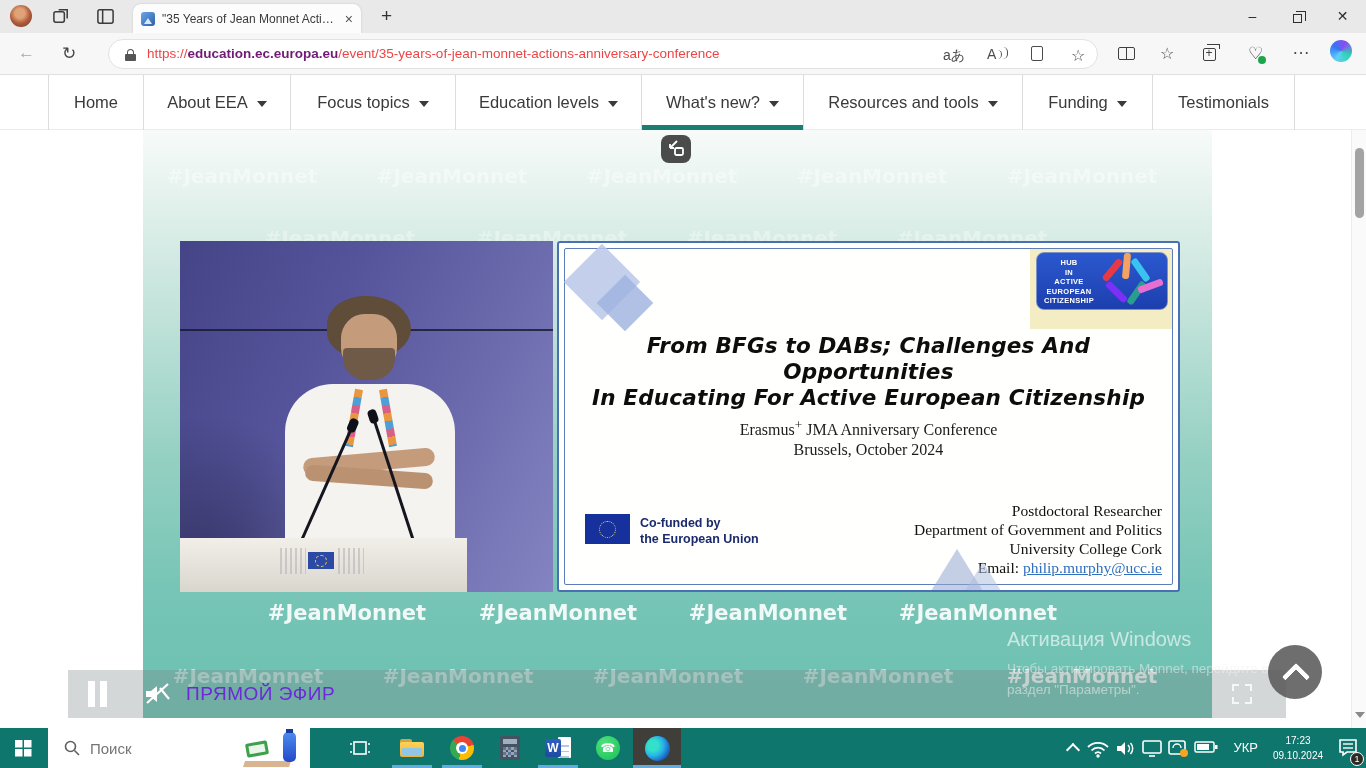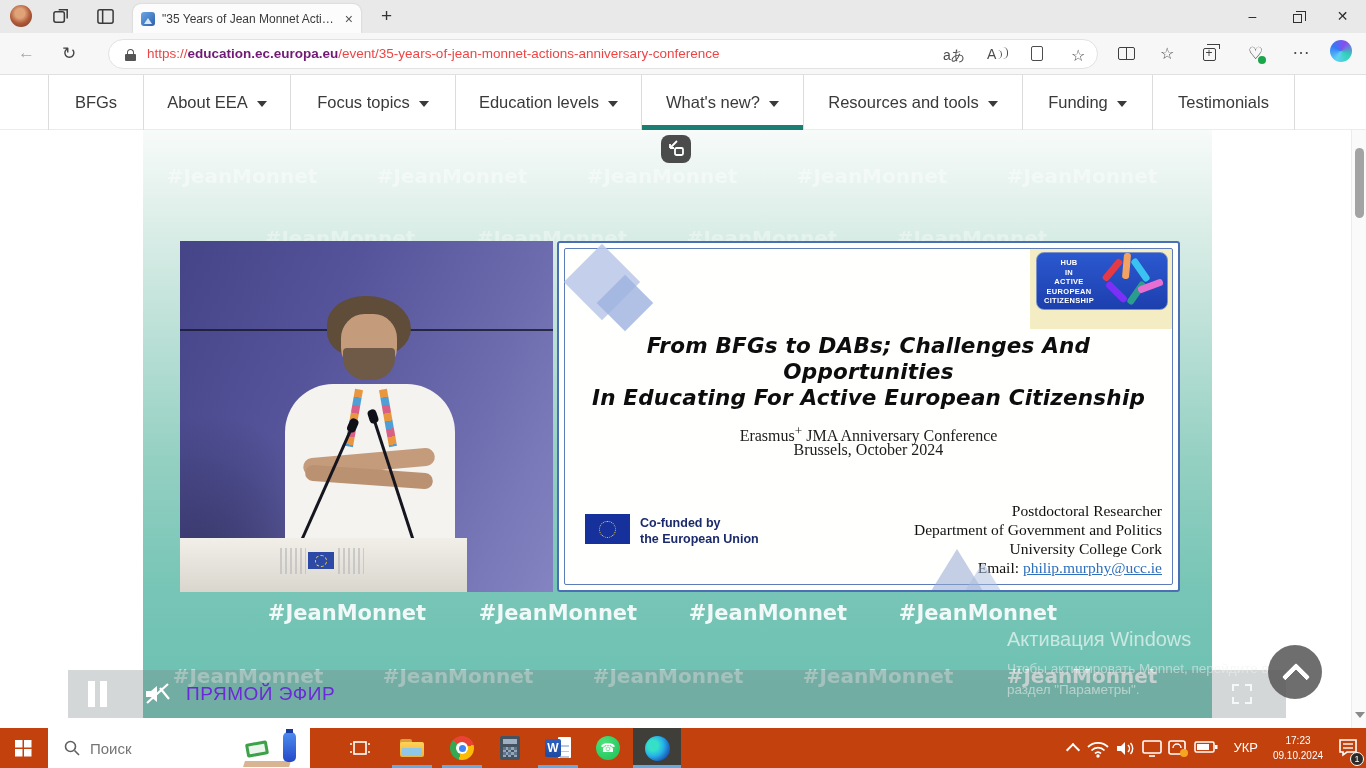--- a/index.html
+++ b/index.html
@@ -124,21 +124,21 @@
   .scrolltop { position:absolute; left:1268px; top:645px; width:54px; height:54px; border-radius:50%; background:rgba(90,90,90,.88); }
   .scrolltop::after { content:""; position:absolute; left:18px; top:22px; width:15px; height:15px;
                       border-top:5px solid #fff; border-right:5px solid #fff; transform:rotate(-45deg); border-radius:2px; }
 
   
   .scrollbar { position:absolute; left:1351px; top:130px; width:15px; height:598px; background:#fafafa; border-left:1px solid #ececec; }
   .sb-thumb { position:absolute; left:3px; top:18px; width:9px; height:70px; background:#a3a3a3; border-radius:5px; }
   .sb-down { position:absolute; left:3px; bottom:10px; width:0; height:0; border-left:5px solid transparent; border-right:5px solid transparent; border-top:6px solid #8a8a8a; }
 
   
-  .taskbar { position:absolute; left:0; top:728px; width:1366px; height:40px; background:#c2410c; }
+  .taskbar { position:absolute; left:0; top:728px; width:1366px; height:40px; background:#0f766e; }
   .start { position:absolute; left:0; top:0; width:48px; height:40px; }
   .searchbox { position:absolute; left:48px; top:0; width:262px; height:40px; background:#fff; display:flex; align-items:center; overflow:hidden; }
   .searchbox input { border:none; outline:none; font-size:15px; color:#595959; width:140px; background:transparent; font-family:"Liberation Sans",sans-serif; }
   .s-illu { position:absolute; right:6px; bottom:0; width:60px; height:38px; }
   .book { position:absolute; left:2px; top:12px; width:22px; height:14px; background:#3da14a; transform:rotate(-10deg); border-radius:2px; }
   .book::after { content:""; position:absolute; left:3px; top:3px; width:16px; height:8px; background:#eaf6ec; }
   .bottle { position:absolute; right:8px; top:2px; width:13px; height:30px; background:linear-gradient(180deg,#4d8df0,#2448c8); border-radius:5px; }
   .bottle::before { content:""; position:absolute; left:3px; top:-3px; width:7px; height:4px; background:#173a9e; }
   .shelf { position:absolute; left:0px; bottom:1px; width:46px; height:6px; background:#d9b493; transform:skewX(-18deg); }
   .cell { position:absolute; top:0; width:46px; height:40px; display:flex; align-items:center; justify-content:center; }
@@ -222,21 +222,21 @@
     <span class="pill-ic" style="left:1160px;top:11px;font-size:16px">☆</span>
     <span class="pill-ic" style="left:1203px;top:15px"><span class="coll-ic"></span></span>
     <span class="pill-ic" style="left:1248px;top:10px"><span class="heart-ic"><span>♡</span><span class="chk"></span></span></span>
     <span class="pill-ic" style="left:1292px;top:5px;font-size:18px;letter-spacing:1px">…</span>
     <span class="copilot" style="left:1330px;position:absolute"></span>
   </div>
 
   <div class="sitenav">
     <div class="nav-row">
       <div class="nav-item" style="width:95px">
-          <span>BFGs</span>
+          <span>Home</span>
         </div>
       <div class="nav-item" style="width:147px">
           <span>About EEA</span>
           <span class="caret"></span>
         </div>
       <div class="nav-item" style="width:165px">
           <span>Focus topics</span>
           <span class="caret"></span>
         </div>
       <div class="nav-item" style="width:186px">
@@ -332,21 +332,21 @@
           <i style="left:32px;top:27px;background:#2a9d8f;transform:rotate(35deg)"></i>
           <i style="left:46px;top:20px;background:#e76fd1;transform:rotate(70deg)"></i>
         </div>
       </div>
 
       <div class="slide-title">
         <div>From BFGs to DABs; Challenges And Opportunities</div>
         <div>In Educating For Active European Citizenship</div>
       </div>
 
-      <div class="slide-sub" style="top:180px"><span>Erasmus</span><sup>+</sup><span> JMA Anniversary Conference</span></div>
+      <div class="slide-sub" style="top:174px"><span>Erasmus</span><sup>+</sup><span> JMA Anniversary Conference</span></div>
       <div class="slide-sub" style="top:198px">Brussels, October 2024</div>
 
       <div class="credits">
         <div>Postdoctoral Researcher</div>
         <div>Department of Government and Politics</div>
         <div>University College Cork</div>
         <div><span>Email:</span> <a href="#">philip.murphy@ucc.ie</a></div>
       </div>
 
       <div class="eu">

